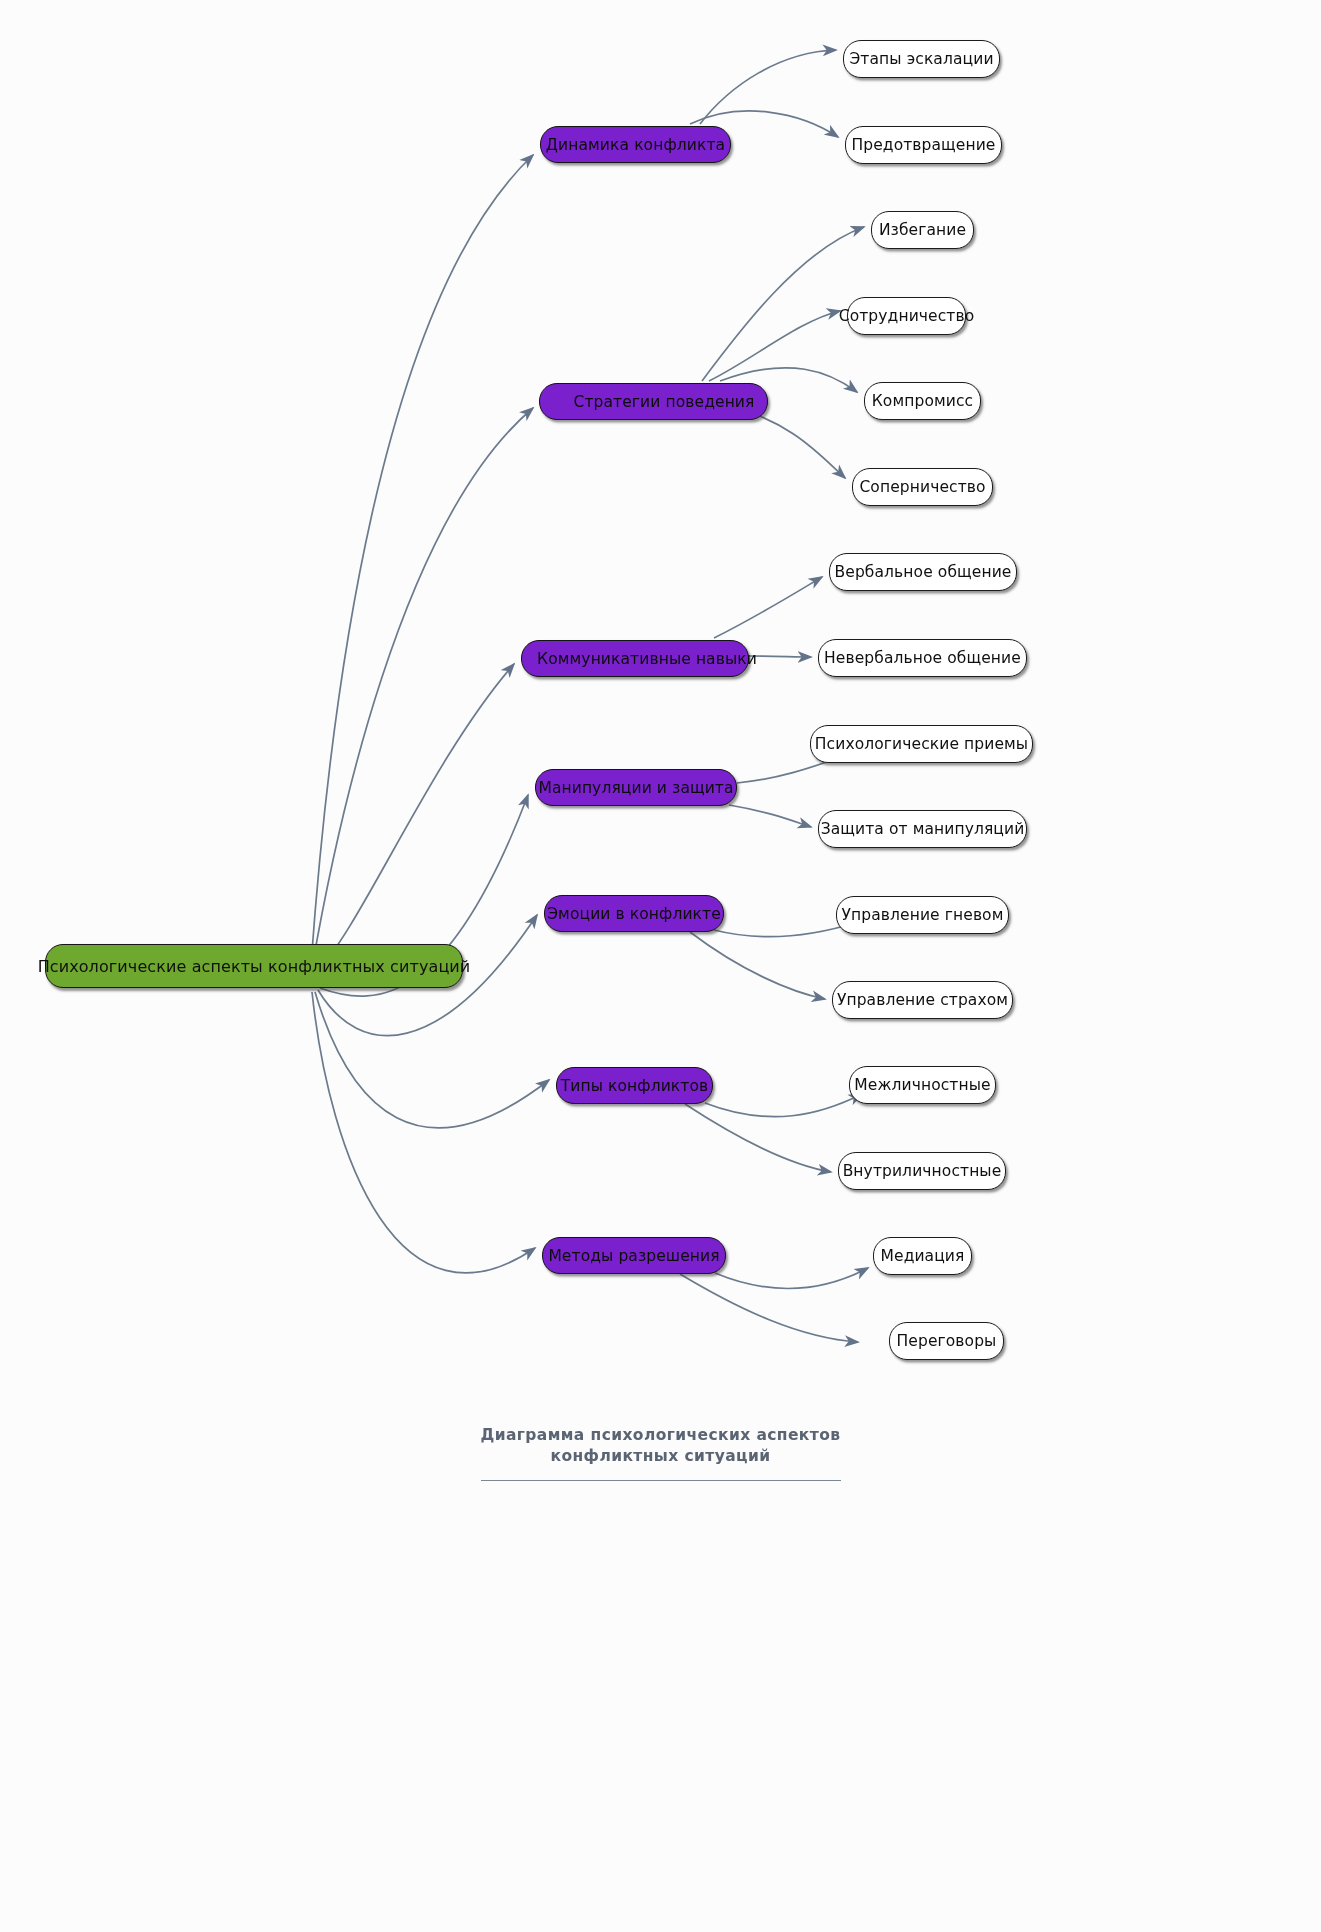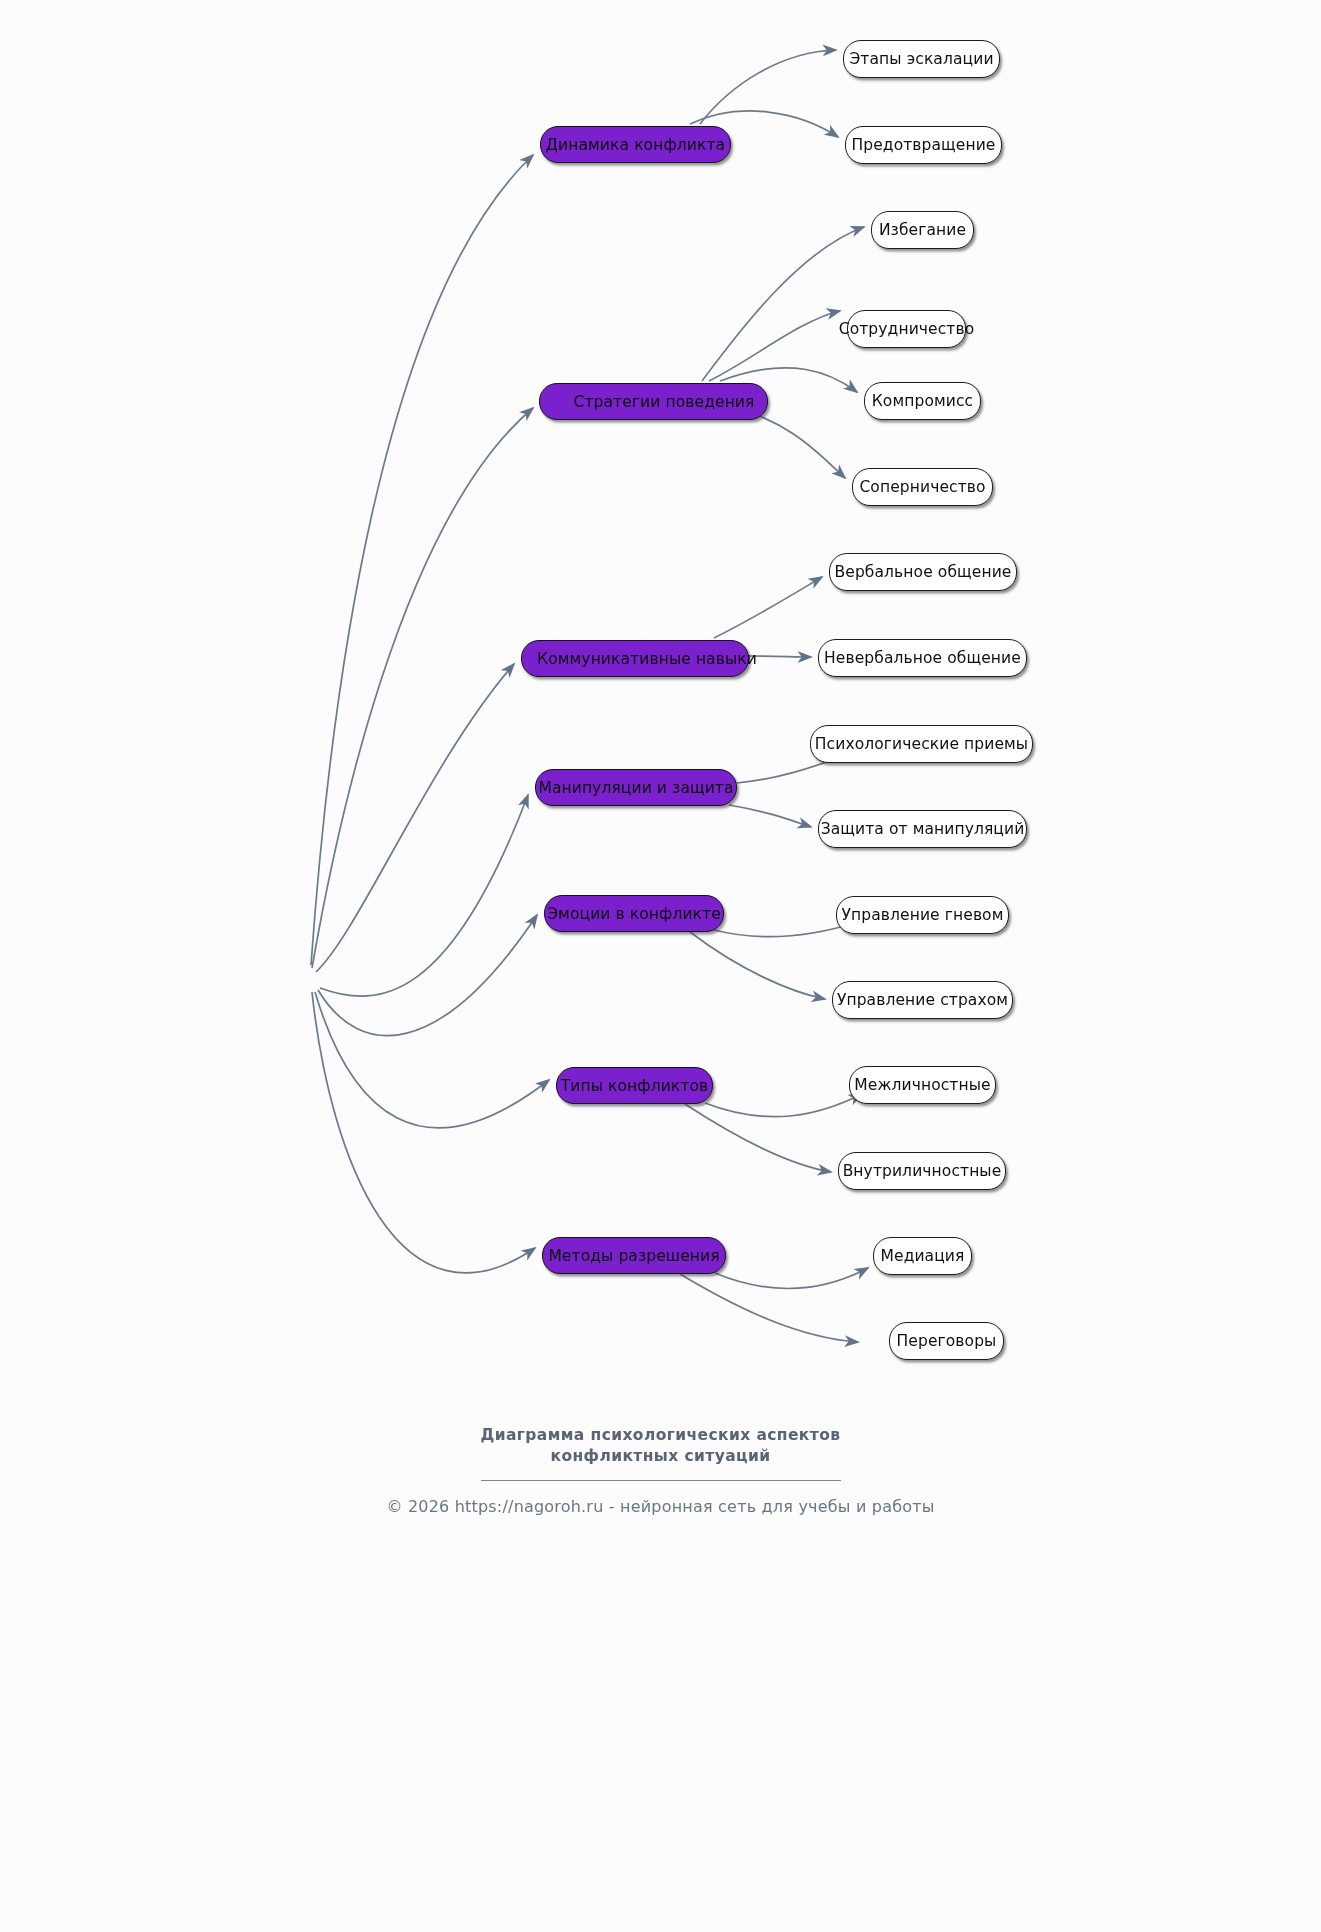--- a/index.html
+++ b/index.html
@@ -121,38 +121,41 @@
       <path d="M 690,932 C 740,970 790,992 825,999"></path>
 
       <path d="M 705,1103 C 770,1128 820,1115 862,1094"></path>
       <path d="M 685,1104 C 740,1140 790,1165 831,1172"></path>
 
       <path d="M 715,1273 C 780,1300 830,1288 868,1268"></path>
       <path d="M 680,1274 C 740,1310 800,1338 858,1342"></path>
     </g>
   </svg>
 
+  <div class="node root" style="left:45px; top:944px; width:418px; height:44px;">
+    <span>Психологические аспекты конфликтных ситуаций</span>
+  </div>
 
   <div class="node branch" style="left:540px; top:126px; width:191px; height:37px;">
     <span>Динамика конфликта</span>
   </div>
   <div class="node leaf" style="left:843px; top:40px; width:157px; height:38px;">
     <span>Этапы эскалации</span>
   </div>
   <div class="node leaf" style="left:845px; top:126px; width:157px; height:38px;">
     <span>Предотвращение</span>
   </div>
 
   <div class="node branch" style="left:539px; top:383px; width:229px; height:37px;padding-left:21px;">
     <span>Стратегии поведения</span>
   </div>
   <div class="node leaf" style="left:871px; top:211px; width:103px; height:38px;">
     <span>Избегание</span>
   </div>
-  <div class="node leaf" style="left:847px; top:310px; width:119px; height:38px;">
+  <div class="node leaf" style="left:847px; top:297px; width:119px; height:38px;">
     <span>Сотрудничество</span>
   </div>
   <div class="node leaf" style="left:864px; top:382px; width:117px; height:38px;">
     <span>Компромисс</span>
   </div>
   <div class="node leaf" style="left:852px; top:468px; width:141px; height:38px;">
     <span>Соперничество</span>
   </div>
 
   <div class="node branch" style="left:521px; top:640px; width:228px; height:37px;padding-left:24px;">
@@ -204,15 +207,14 @@
   <div class="node leaf" style="left:865px; top:1322px; width:115px; height:38px;margin-left:24px;">
     <span>Переговоры</span>
   </div>
 
   <div id="footer" style="top:1425px;">
     <div id="footer-title">
       <div>Диаграмма психологических аспектов</div>
       <div>конфликтных ситуаций</div>
     </div>
     <div id="footer-rule"></div>
-    <div id="footer-credit">© 2026 https://nagoroh.ru - нейронная сеть для учебы и работы</div>
   </div>
 </div>
 
 </body></html>

